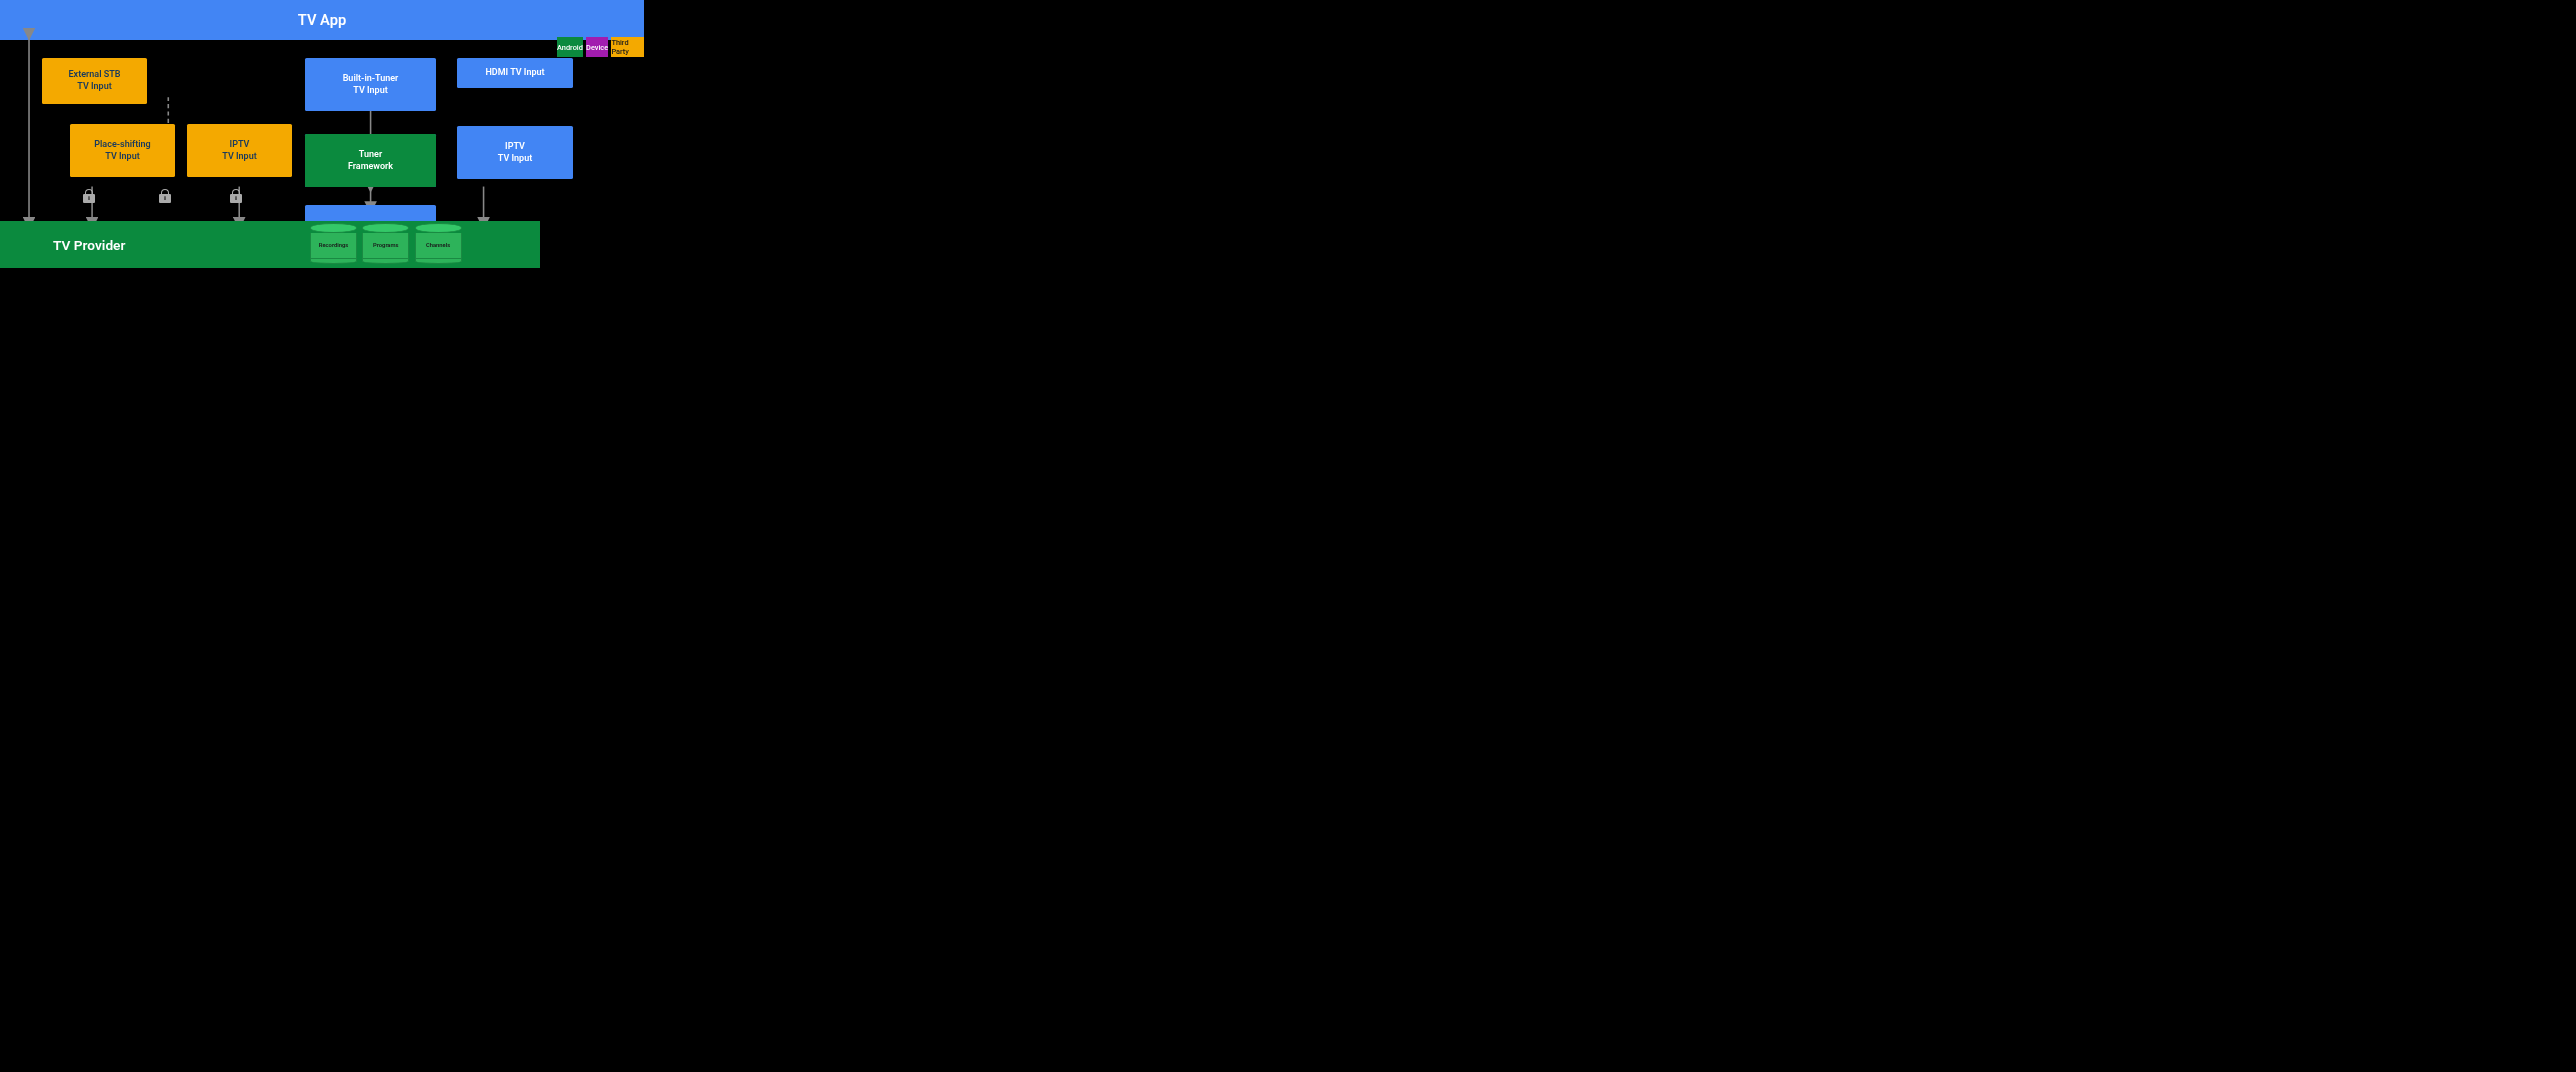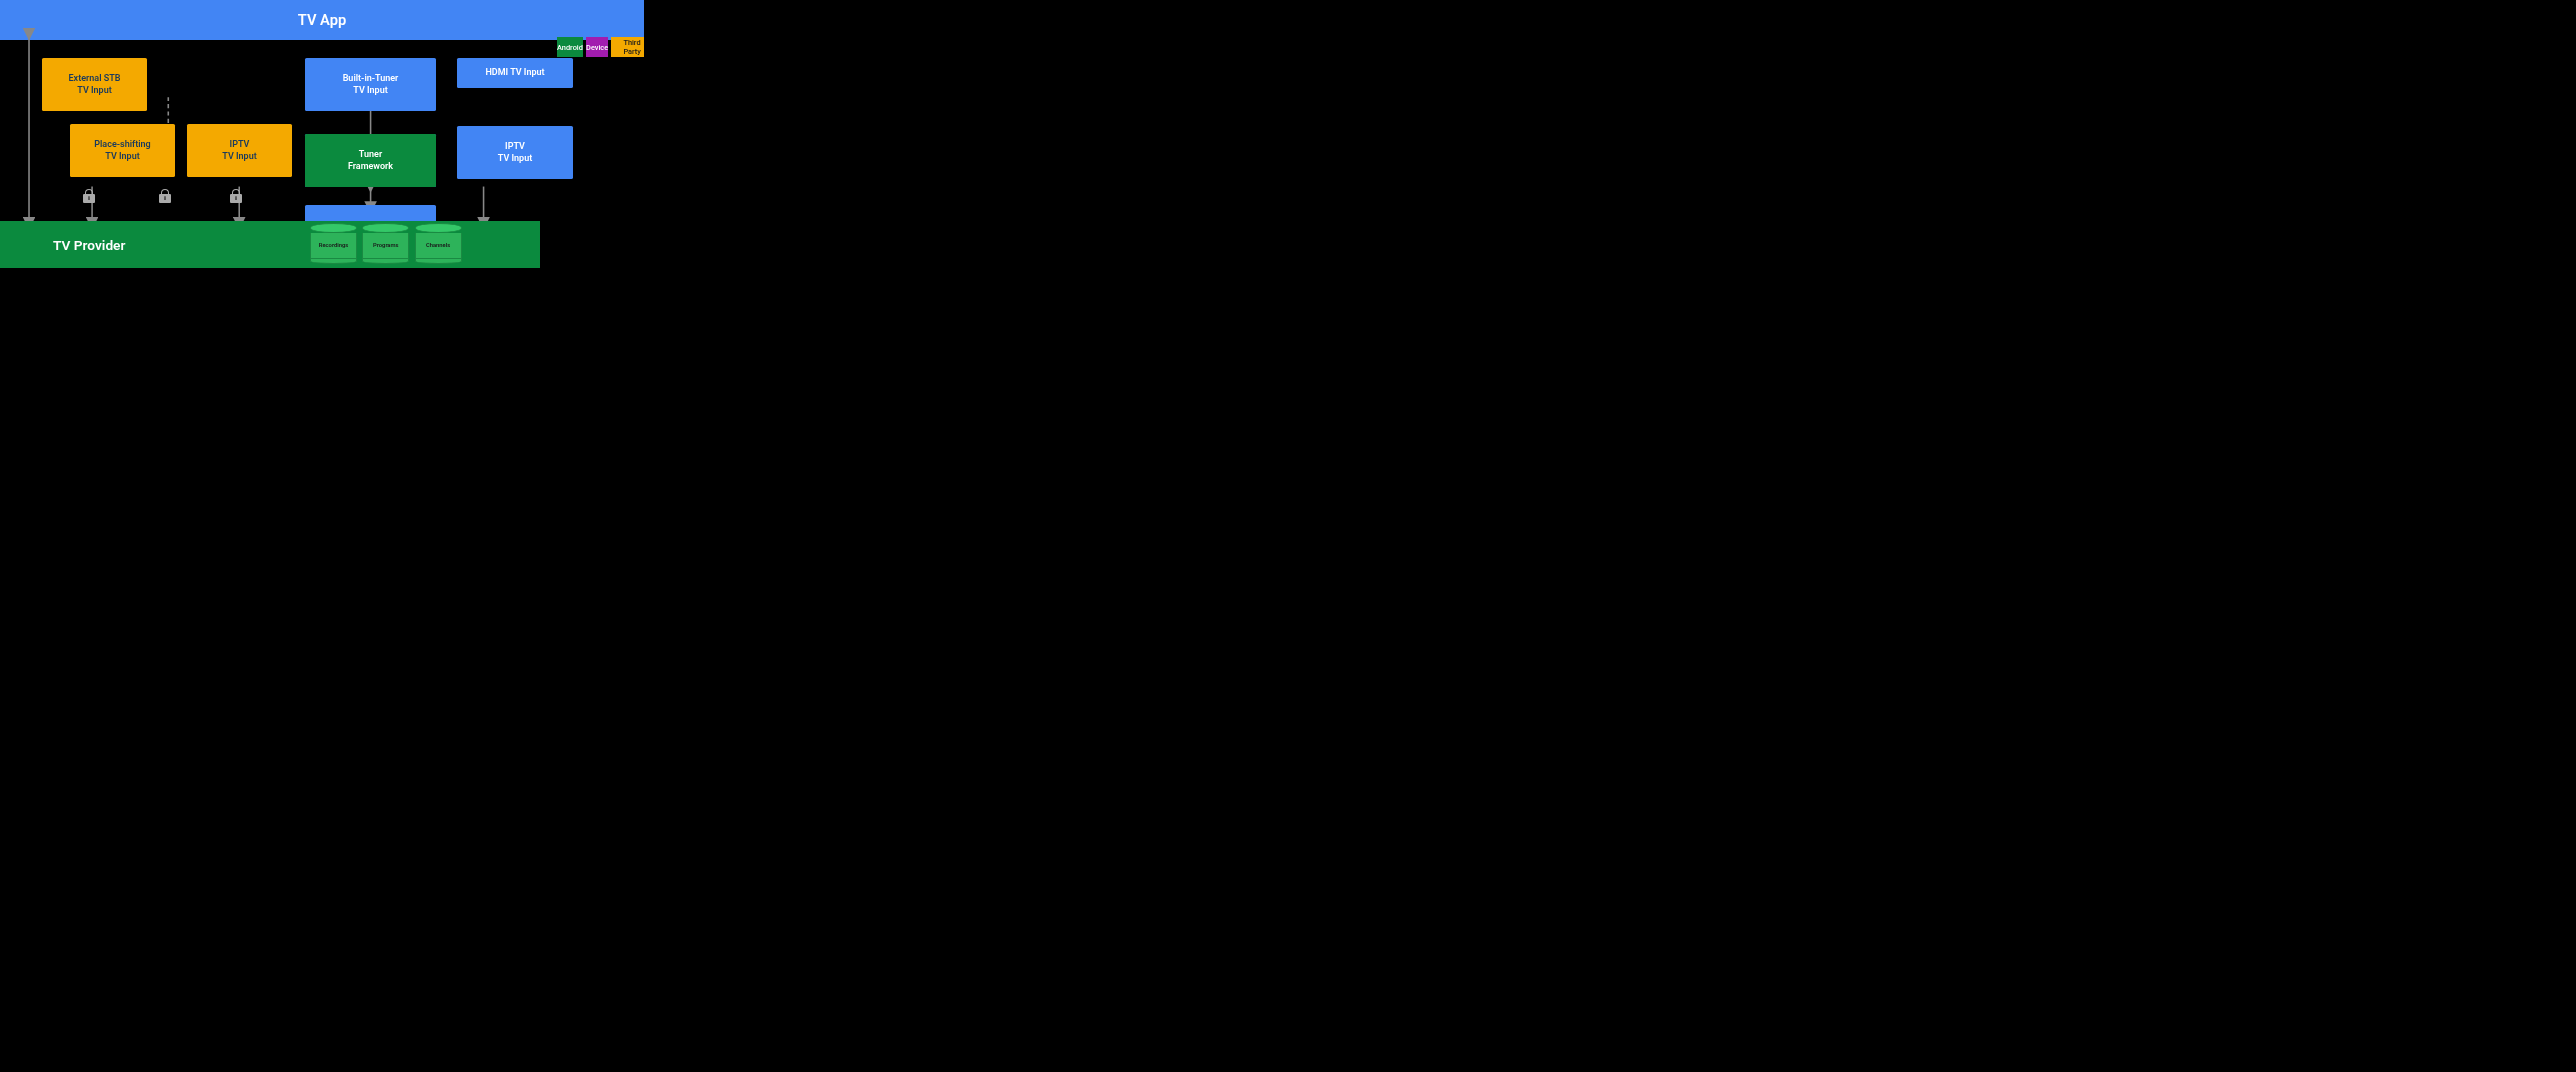--- a/index.html
+++ b/index.html
@@ -111,21 +111,21 @@
       height: 20px;
       display: flex;
       align-items: center;
       justify-content: center;
       color: white;
       font-size: 7.4px;
       font-weight: 500;
     }
     .legend-android { background: #0B8A3E; }
     .legend-device { background: #a21caf; }
-    .legend-thirdparty { background: #F4A900; color: #1a1a1a; padding-left: 12px; }
+    .legend-thirdparty { background: #F4A900; color: #1a1a1a; }
 
     
     .box {
       position: absolute;
       display: flex;
       align-items: center;
       justify-content: center;
       text-align: center;
       font-weight: 600;
       font-size: 9px;
@@ -207,21 +207,21 @@
 
   <line x1="705" y1="185" x2="705" y2="290" stroke="#888" stroke-width="3" marker-start="url(#arrowhead)" marker-end="url(#arrowhead)"></line>
 
   <line x1="705" y1="355" x2="705" y2="395" stroke="#888" stroke-width="3" marker-start="url(#arrowhead)" marker-end="url(#arrowhead)"></line>
 
   <line x1="705" y1="445" x2="705" y2="425" stroke="#888" stroke-width="3" marker-end="url(#arrowhead)"></line>
 
   <line x1="920" y1="355" x2="920" y2="425" stroke="#888" stroke-width="3" marker-end="url(#arrowhead)"></line>
 </svg>
 
-<div class="box box-orange" style="left:42px; top:58px; width:105px; height:53px;">External STB<br>TV Input</div>
+<div class="box box-orange" style="left:42px; top:58px; width:105px; height:46px;">External STB<br>TV Input</div>
 
 <div class="box box-orange" style="left:39px; top:124px; width:105px; height:53px;margin-left:31px;">Place-shifting<br>TV Input</div>
 
 <div class="box box-orange" style="left:187px; top:124px; width:105px; height:53px;">IPTV<br>TV Input</div>
 
 <div class="box box-blue" style="left:305px; top:58px; width:131px; height:53px;">Built-in-Tuner<br>TV Input</div>
 
 <div class="box box-blue" style="left:305px; top:134px; width:131px; height:53px;">Tuner<br>Framework</div>
 
 <div class="box box-blue" style="left:305px; top:205px; width:131px; height:42px;">Tuner HAL</div>

